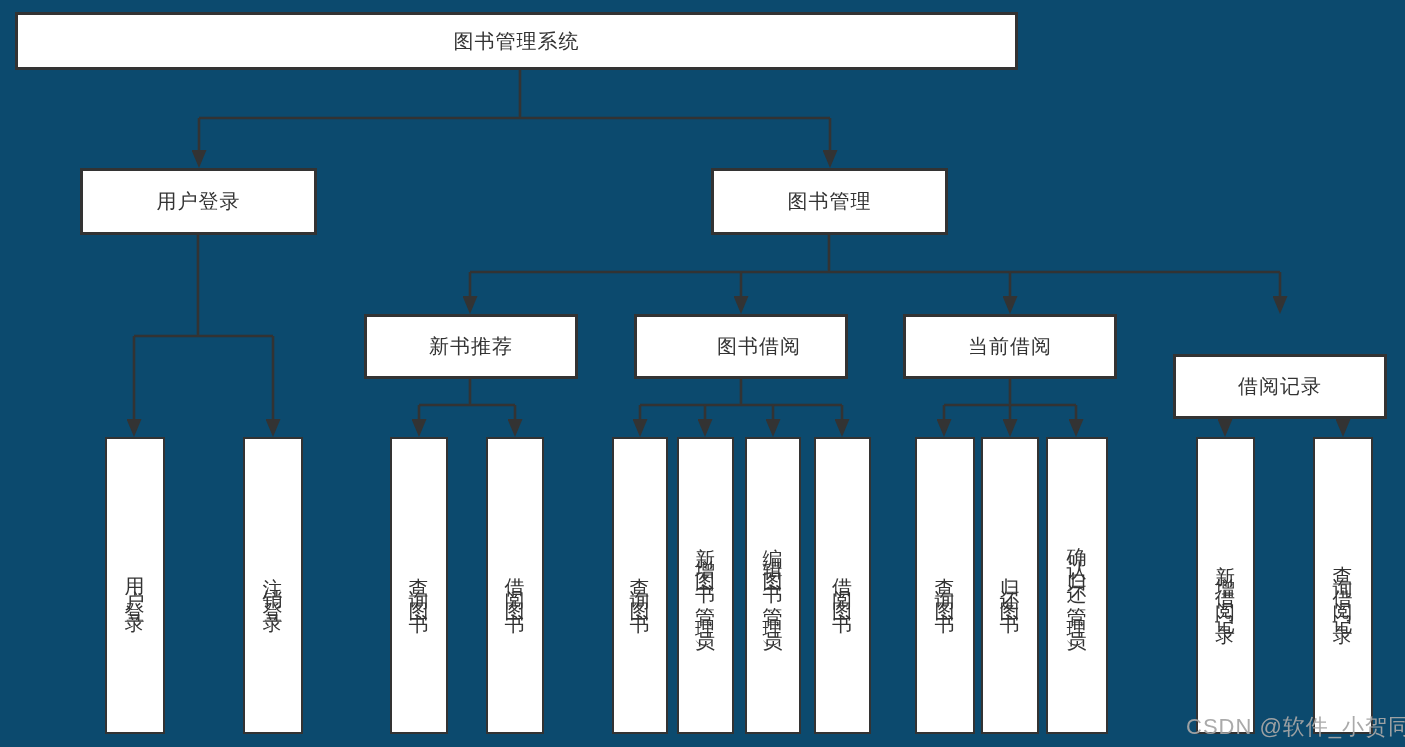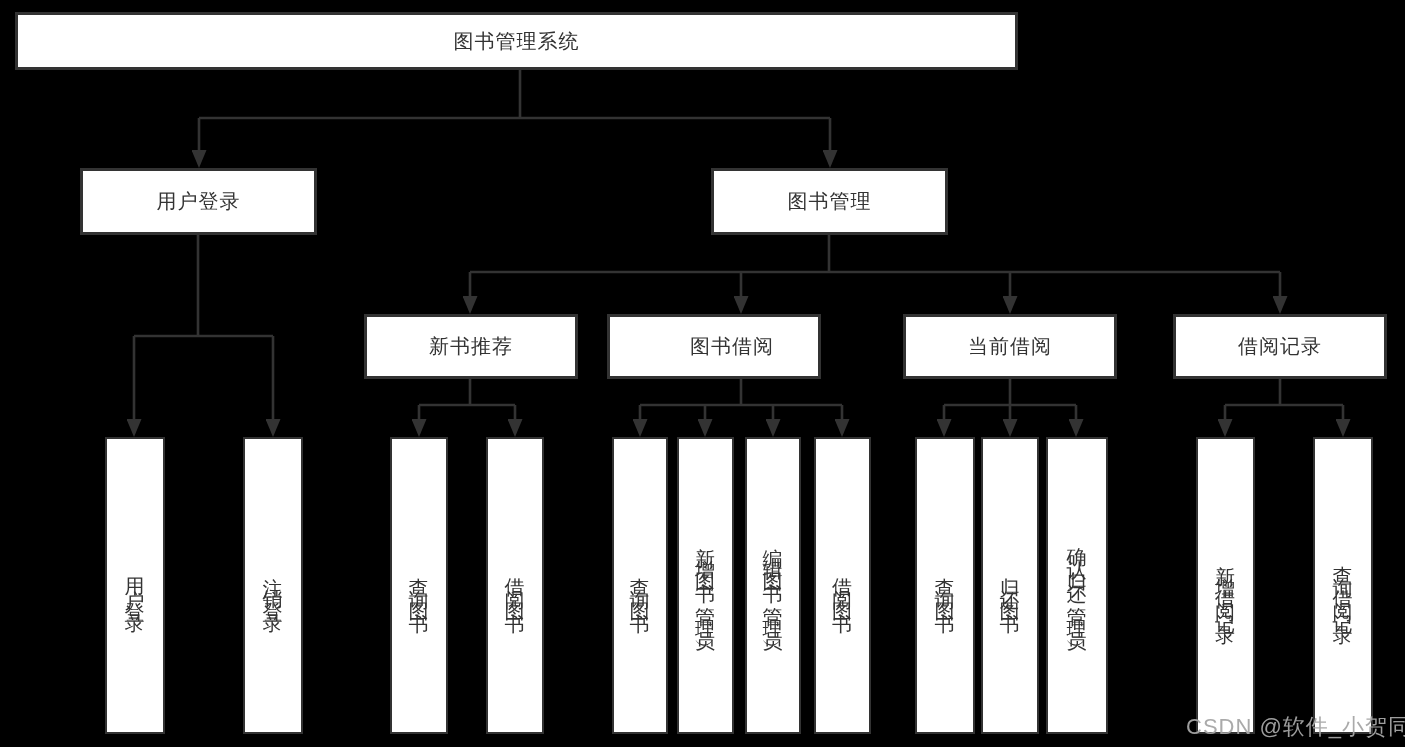--- a/index.html
+++ b/index.html
@@ -1,21 +1,21 @@
 <!DOCTYPE html>
 <html><head>
 <meta charset="utf-8">
 <style>
   html, body { margin: 0; padding: 0; }
   body { background: #ffffff; font-family: "Liberation Sans", sans-serif; }
   .canvas {
     position: relative;
     width: 1405px;
     height: 747px;
-    background: #000000;
+    background: #0c4a6e;
     overflow: hidden;
   }
   .connectors {
     position: absolute;
     left: 0; top: 0;
     width: 1405px; height: 747px;
   }
   .box {
     position: absolute;
     box-sizing: border-box;
@@ -26,23 +26,23 @@
     align-items: center;
     justify-content: center;
     font-size: 20px;
     letter-spacing: 1px;
   }
   .root-box   { left: 15px;  top: 12px;  width: 1003px; height: 58px; }
   .l2-login   { left: 80px;  top: 168px; width: 237px;  height: 67px; }
   .l2-mgmt    { left: 711px; top: 168px; width: 237px;  height: 67px; }
   .l3 { top: 314px; width: 214px; height: 65px; }
   .l3-a { left: 364px; }
-  .l3-b { left: 607px; padding-left: 36px; }
+  .l3-b { left: 634px; padding-left: 36px; }
   .l3-c { left: 903px; text-align: center; }
-  .l3-d { left: 1173px; }
+  .l3-d { left: 1173px; margin-top: 40px; }
   .leaf {
     top: 437px;
     height: 297px;
     border-width: 2.5px;
   }
   .leaf .vtext {
     writing-mode: vertical-rl;
     text-orientation: mixed;
     font-size: 20px;
     line-height: 1;

